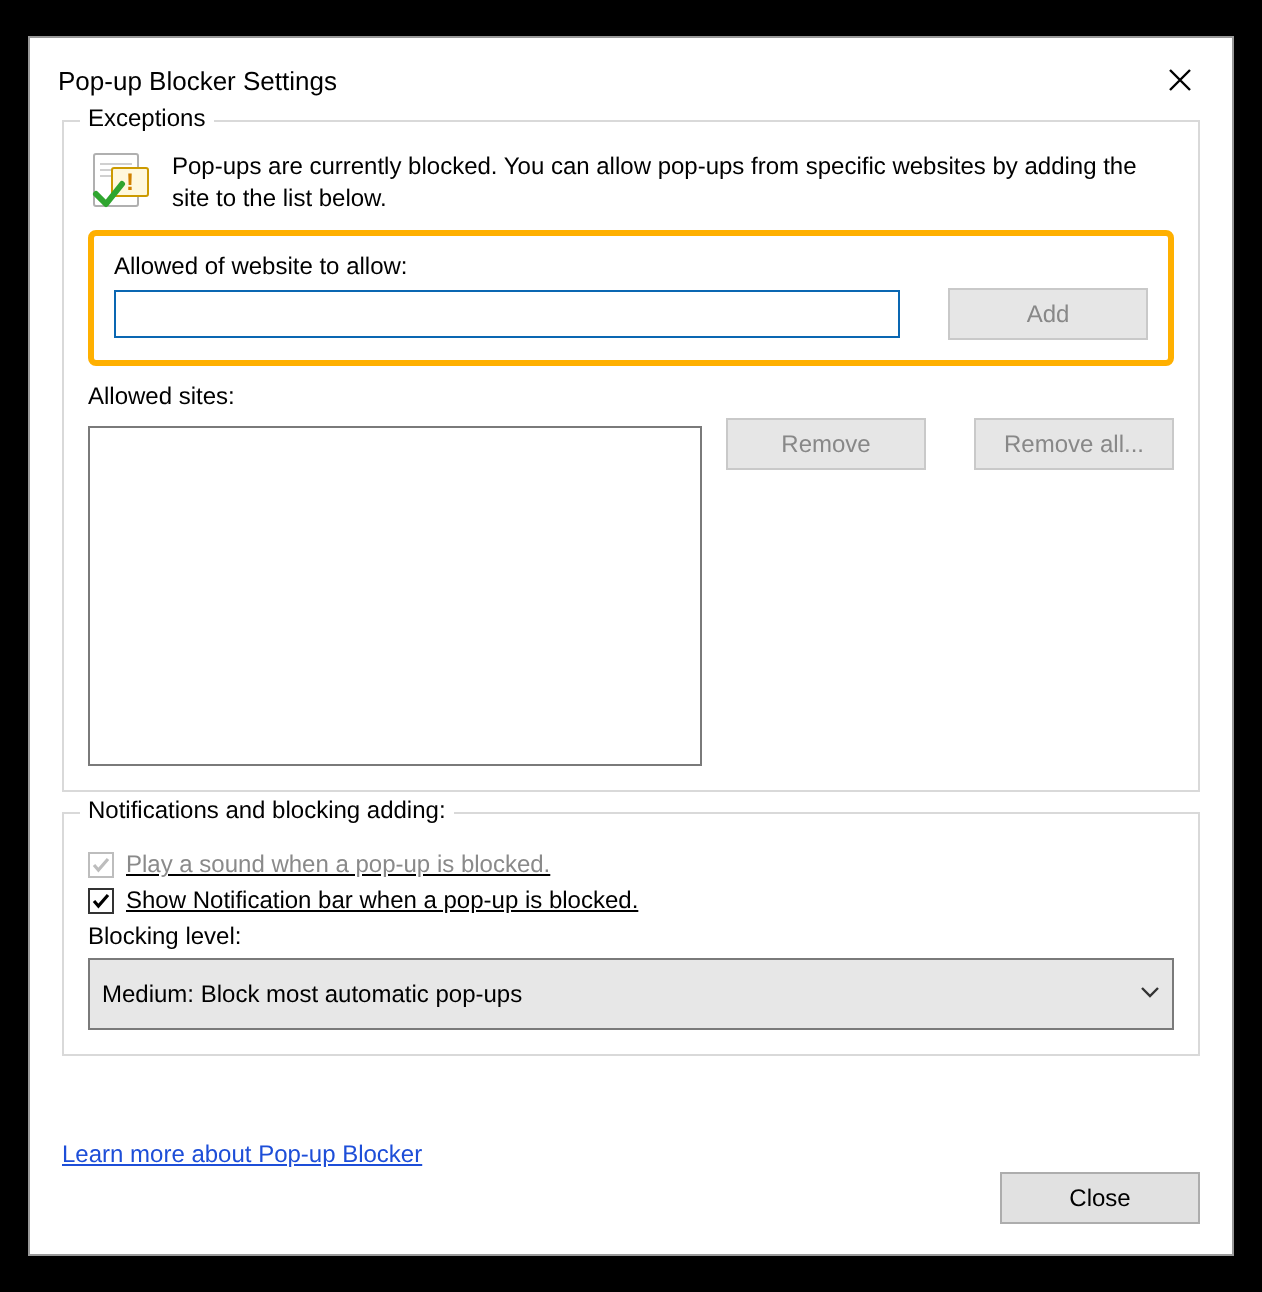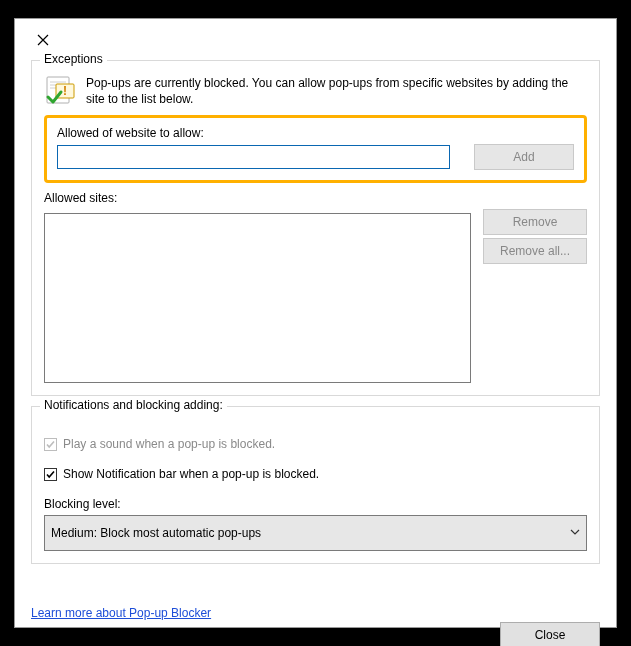--- a/index.html
+++ b/index.html
@@ -86,24 +86,24 @@
   .allowed-section { margin-top:8px; display:flex; gap:12px; }
   .allowed-left { flex:1; display:flex; flex-direction:column; }
   .allowed-list {
     margin-top:4px;
     border:1px solid #7a7a7a;
     background:#fff;
     height:170px;
   }
   .allowed-right {
     flex:0 0 104px;
-    display:flex; flex-direction:column; gap:3px;
+    display:flex; flex-direction:row; gap:24px;
     padding-top:18px;
   }
-  .notif-group .row { display:flex; align-items:center; gap:6px; margin:16px 0; }
+  .notif-group .row { display:flex; align-items:center; gap:6px; margin:4px 0;text-decoration:underline; }
   .chk {
     width:13px; height:13px;
     border:1px solid #333;
     display:inline-flex; align-items:center; justify-content:center;
     background:#fff;
     flex:0 0 13px;
   }
   .chk.disabled { border-color:#bdbdbd; }
   .chk svg { width:11px; height:11px; display:block; }
   .chk.disabled svg path { stroke:#bdbdbd; }
@@ -124,20 +124,21 @@
     margin-top:4px;
   }
   .link { color:#1d4ed8; text-decoration:underline; cursor:pointer; font-size:12px; }
 </style>
 </head>
 <body>
 
 <div class="window">
 
   <div class="titlebar">
+    <div class="titlebar-title">Pop-up Blocker Settings</div>
     <div class="close-x">
       <svg viewBox="0 0 12 12">
           <path d="M1 1 L11 11 M11 1 L1 11" stroke="#000" stroke-width="1.2" fill="none"></path>
         </svg>
     </div>
   </div>
 
   <div class="content">
 
     <div class="groupbox">

